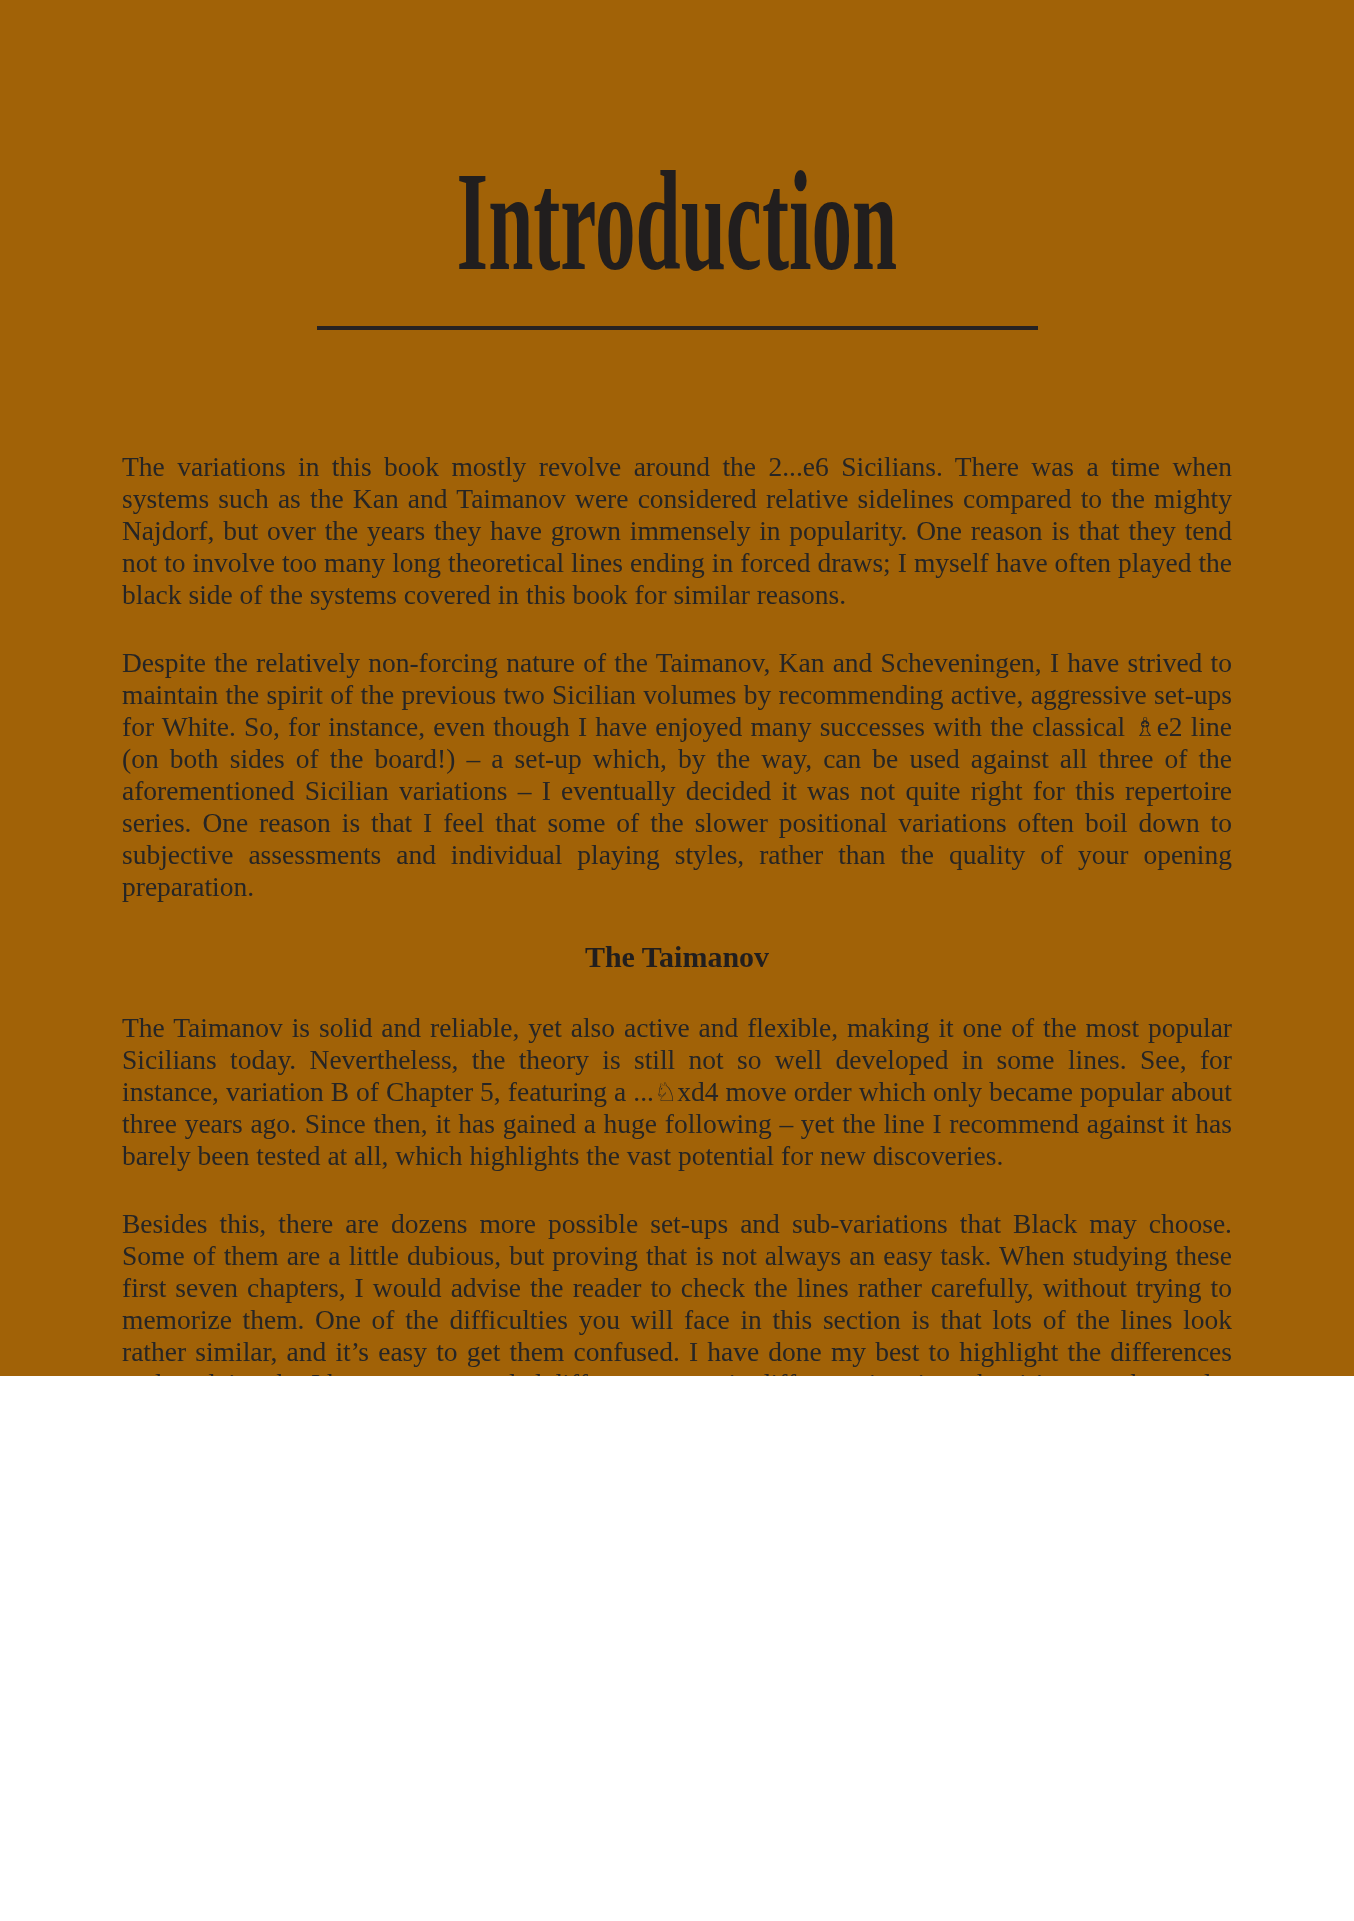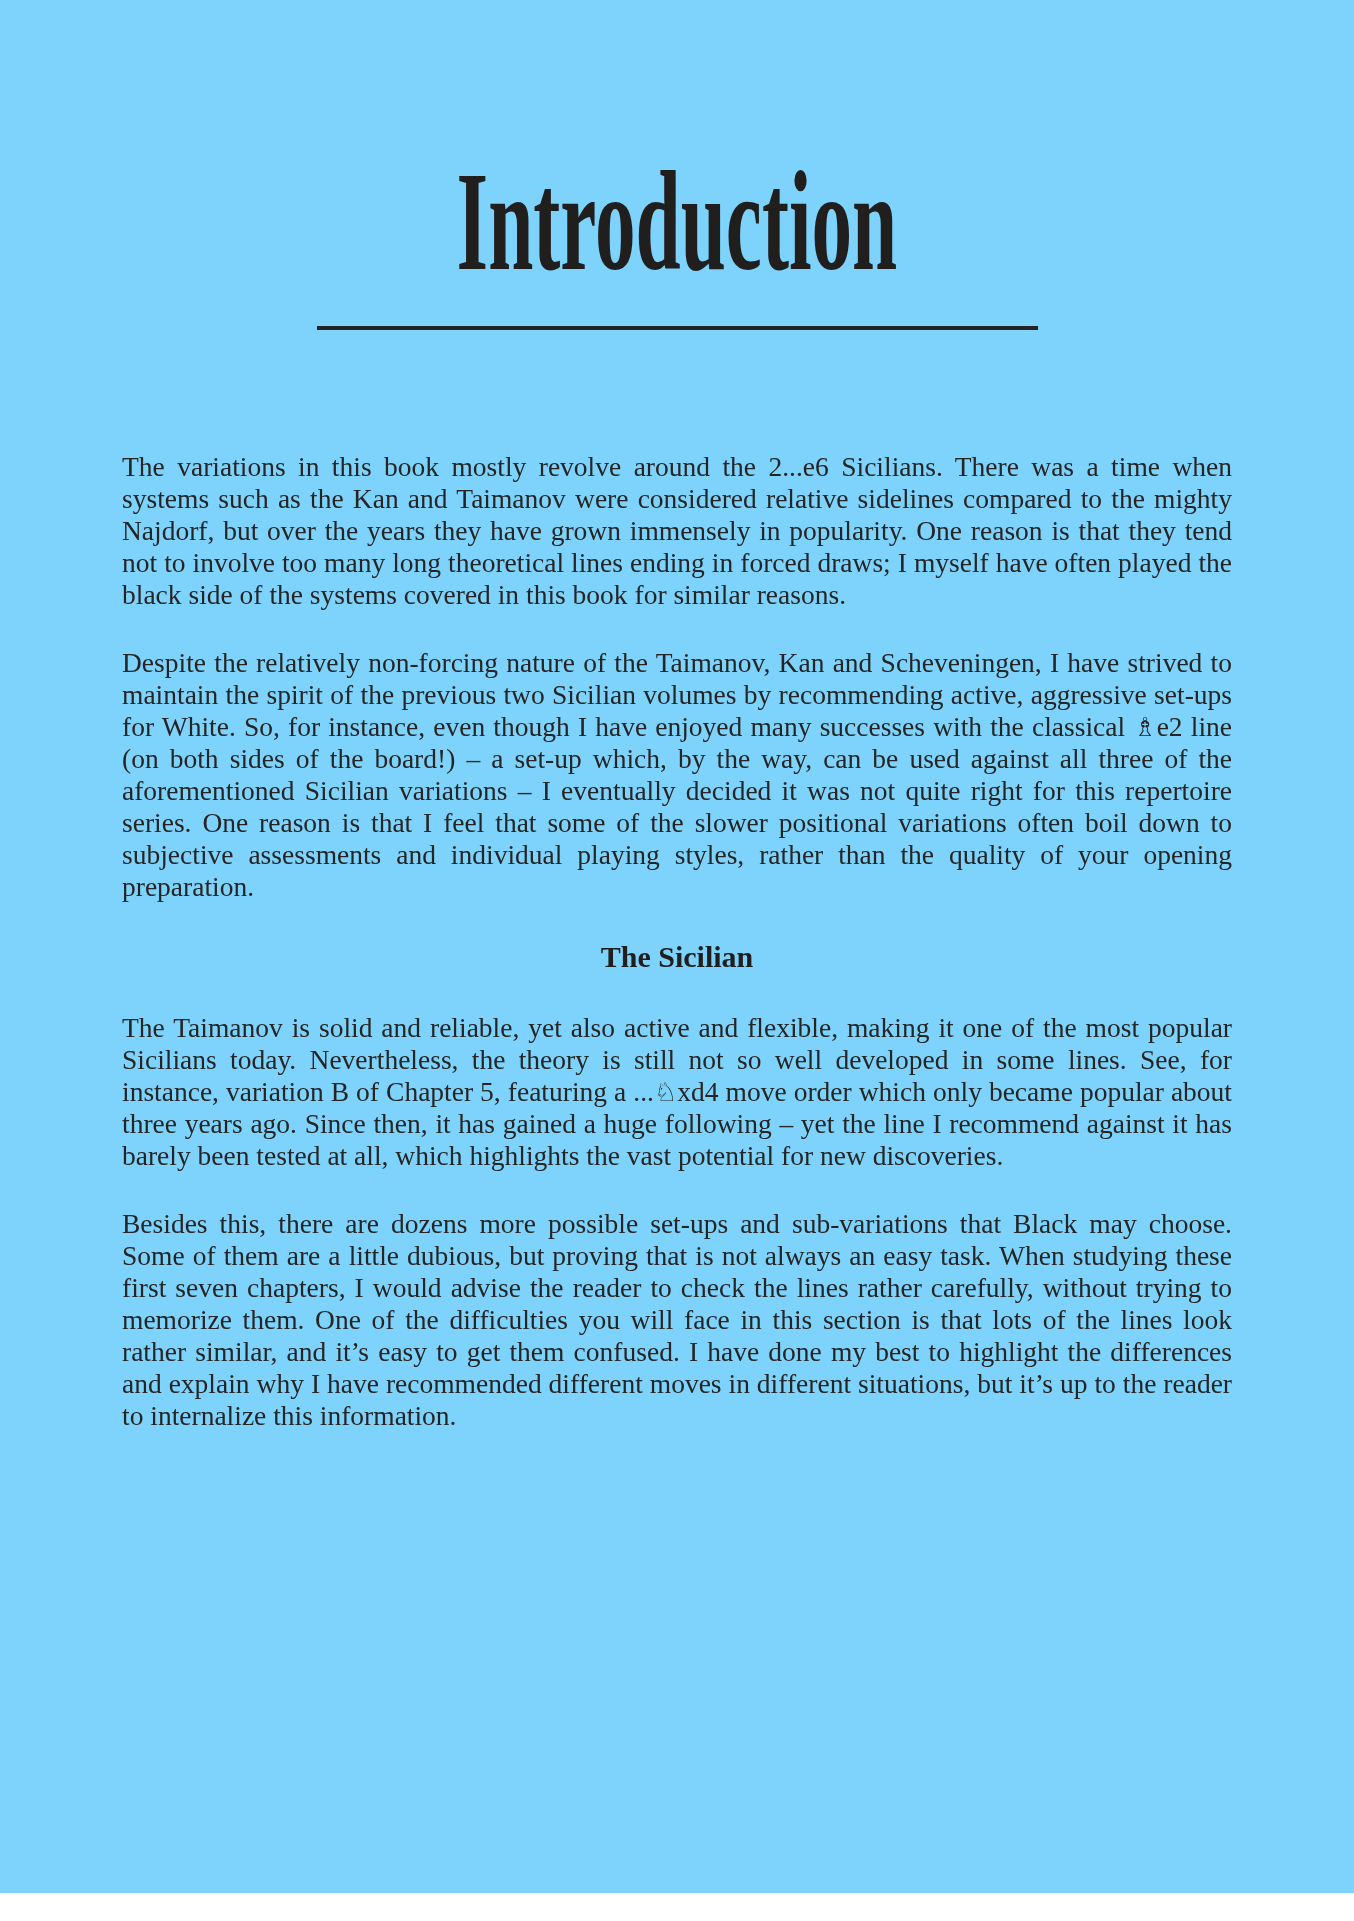--- a/index.html
+++ b/index.html
@@ -3,22 +3,22 @@
 <meta charset="utf-8">
 <style>
   html, body {
     margin: 0;
     padding: 0;
     background: #ffffff;
   }
   .page {
     position: relative;
     width: 1354px;
-    height: 1893px;
-    background: #7dd3fc;
+    height: 1376px;
+    background: #a16207;
     overflow: hidden;
     font-family: "Liberation Serif", serif;
   }
   .title-block {
     position: absolute;
     top: 150px;
     left: 0;
     width: 100%;
     text-align: center;
   }
@@ -77,17 +77,17 @@
 <body>
 
 <div class="page">
   <header class="title-block">
     <h1 class="book-title">Introduction</h1>
   </header>
   <div class="title-rule"></div>
   <main class="body-text">
       <p class="body-paragraph"><span>The variations in this book mostly revolve around the 2...e6 Sicilians. There was a time when systems such as the Kan and Taimanov were considered relative sidelines compared to the mighty Najdorf, but over the years they have grown immensely in popularity. One reason is that they tend not to involve too many long theoretical lines ending in forced draws; I myself have often played the black side of the systems covered in this book for similar reasons.</span></p>
       <p class="body-paragraph"><span>Despite the relatively non-forcing nature of the Taimanov, Kan and Scheveningen, I have strived to maintain the spirit of the previous two Sicilian volumes by recommending active, aggressive set-ups for White. So, for instance, even though I have enjoyed many successes with the classical </span><span class="chess-glyph">♗</span><span>e2 line (on both sides of the board!) – a set-up which, by the way, can be used against all three of the aforementioned Sicilian variations – I eventually decided it was not quite right for this repertoire series. One reason is that I feel that some of the slower positional variations often boil down to subjective assessments and individual playing styles, rather than the quality of your opening preparation.</span></p>
-      <h2 class="section-heading">The Sicilian</h2>
+      <h2 class="section-heading">The Taimanov</h2>
       <p class="body-paragraph"><span>The Taimanov is solid and reliable, yet also active and flexible, making it one of the most popular Sicilians today. Nevertheless, the theory is still not so well developed in some lines. See, for instance, variation B of Chapter 5, featuring a ...</span><span class="chess-glyph">♘</span><span>xd4 move order which only became popular about three years ago. Since then, it has gained a huge following – yet the line I recommend against it has barely been tested at all, which highlights the vast potential for new discoveries.</span></p>
       <p class="body-paragraph"><span>Besides this, there are dozens more possible set-ups and sub-variations that Black may choose. Some of them are a little dubious, but proving that is not always an easy task. When studying these first seven chapters, I would advise the reader to check the lines rather carefully, </span><span class="italic">without</span><span> trying to memorize them. One of the difficulties you will face in this section is that lots of the lines look rather similar, and it’s easy to get them confused. I have done my best to highlight the differences and explain why I have recommended different moves in different situations, but it’s up to the reader to internalize this information.</span></p>
     </main>
 </div>
 
 </body></html>

